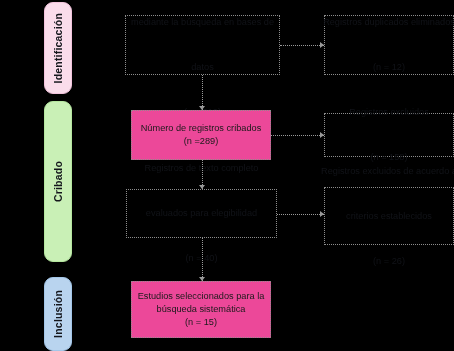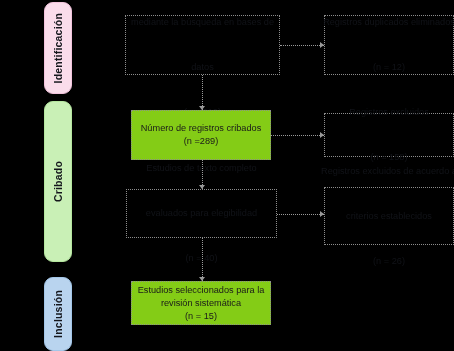--- a/index.html
+++ b/index.html
@@ -57,35 +57,35 @@
     display: flex;
     flex-direction: column;
     align-items: center;
     justify-content: center;
     text-align: center;
     padding: 3px 6px;
     font-size: 9.2px;
     line-height: 13px;
   }
   .box.light {
-    background: #84cc16;
+    background: #ec4899;
     color: #1a1a1a;
   }
   .box.dark {
     background: #000000;
     color: #111318;
     gap: 32px;
   }
   .box .line { display: block; white-space: nowrap; }
 
   
   #box-identificados { left: 125px; top: 15px;  width: 155px; height: 60px; }
   #box-cribados      { left: 131px; top: 110px; width: 140px; height: 50px; }
   #box-elegibilidad  { left: 126px; top: 189px; width: 151px; height: 49px; }
-  #box-incluidos     { left: 131px; top: 281px; width: 140px; height: 44px; }
+  #box-incluidos     { left: 131px; top: 281px; width: 140px; height: 57px; }
 
   
   #box-duplicados  { left: 324px; top: 15px;  width: 130px; height: 60px; }
   #box-excluidos   { left: 324px; top: 113px; width: 130px; height: 44px; }
   #box-criterios   { left: 324px; top: 187px; width: 130px; height: 58px; }
 
   
   .conn { position: absolute; }
   .conn.v {
     border-left: 1px dotted #9a9a9a;
@@ -148,28 +148,28 @@
     <span class="line">datos</span>
     <span class="line">(n = 210)</span>
   </div>
 
   <div class="box light" id="box-cribados">
     <span class="line">Número de registros cribados</span>
     <span class="line">(n =289)</span>
   </div>
 
   <div class="box dark" id="box-elegibilidad">
-    <span class="line">Estudios de texto completo</span>
+    <span class="line">Registros de texto completo</span>
     <span class="line">evaluados para elegibilidad</span>
     <span class="line">(n = 40)</span>
   </div>
 
   <div class="box light" id="box-incluidos">
     <span class="line">Estudios seleccionados para la</span>
-    <span class="line">revisión sistemática</span>
+    <span class="line">búsqueda sistemática</span>
     <span class="line">(n = 15)</span>
   </div>
 
   <div class="box dark" id="box-duplicados">
     <span class="line">Registros duplicados eliminados</span>
     <span class="line">(n = 12)</span>
   </div>
 
   <div class="box dark" id="box-excluidos">
     <span class="line">Registros excluidos</span>

